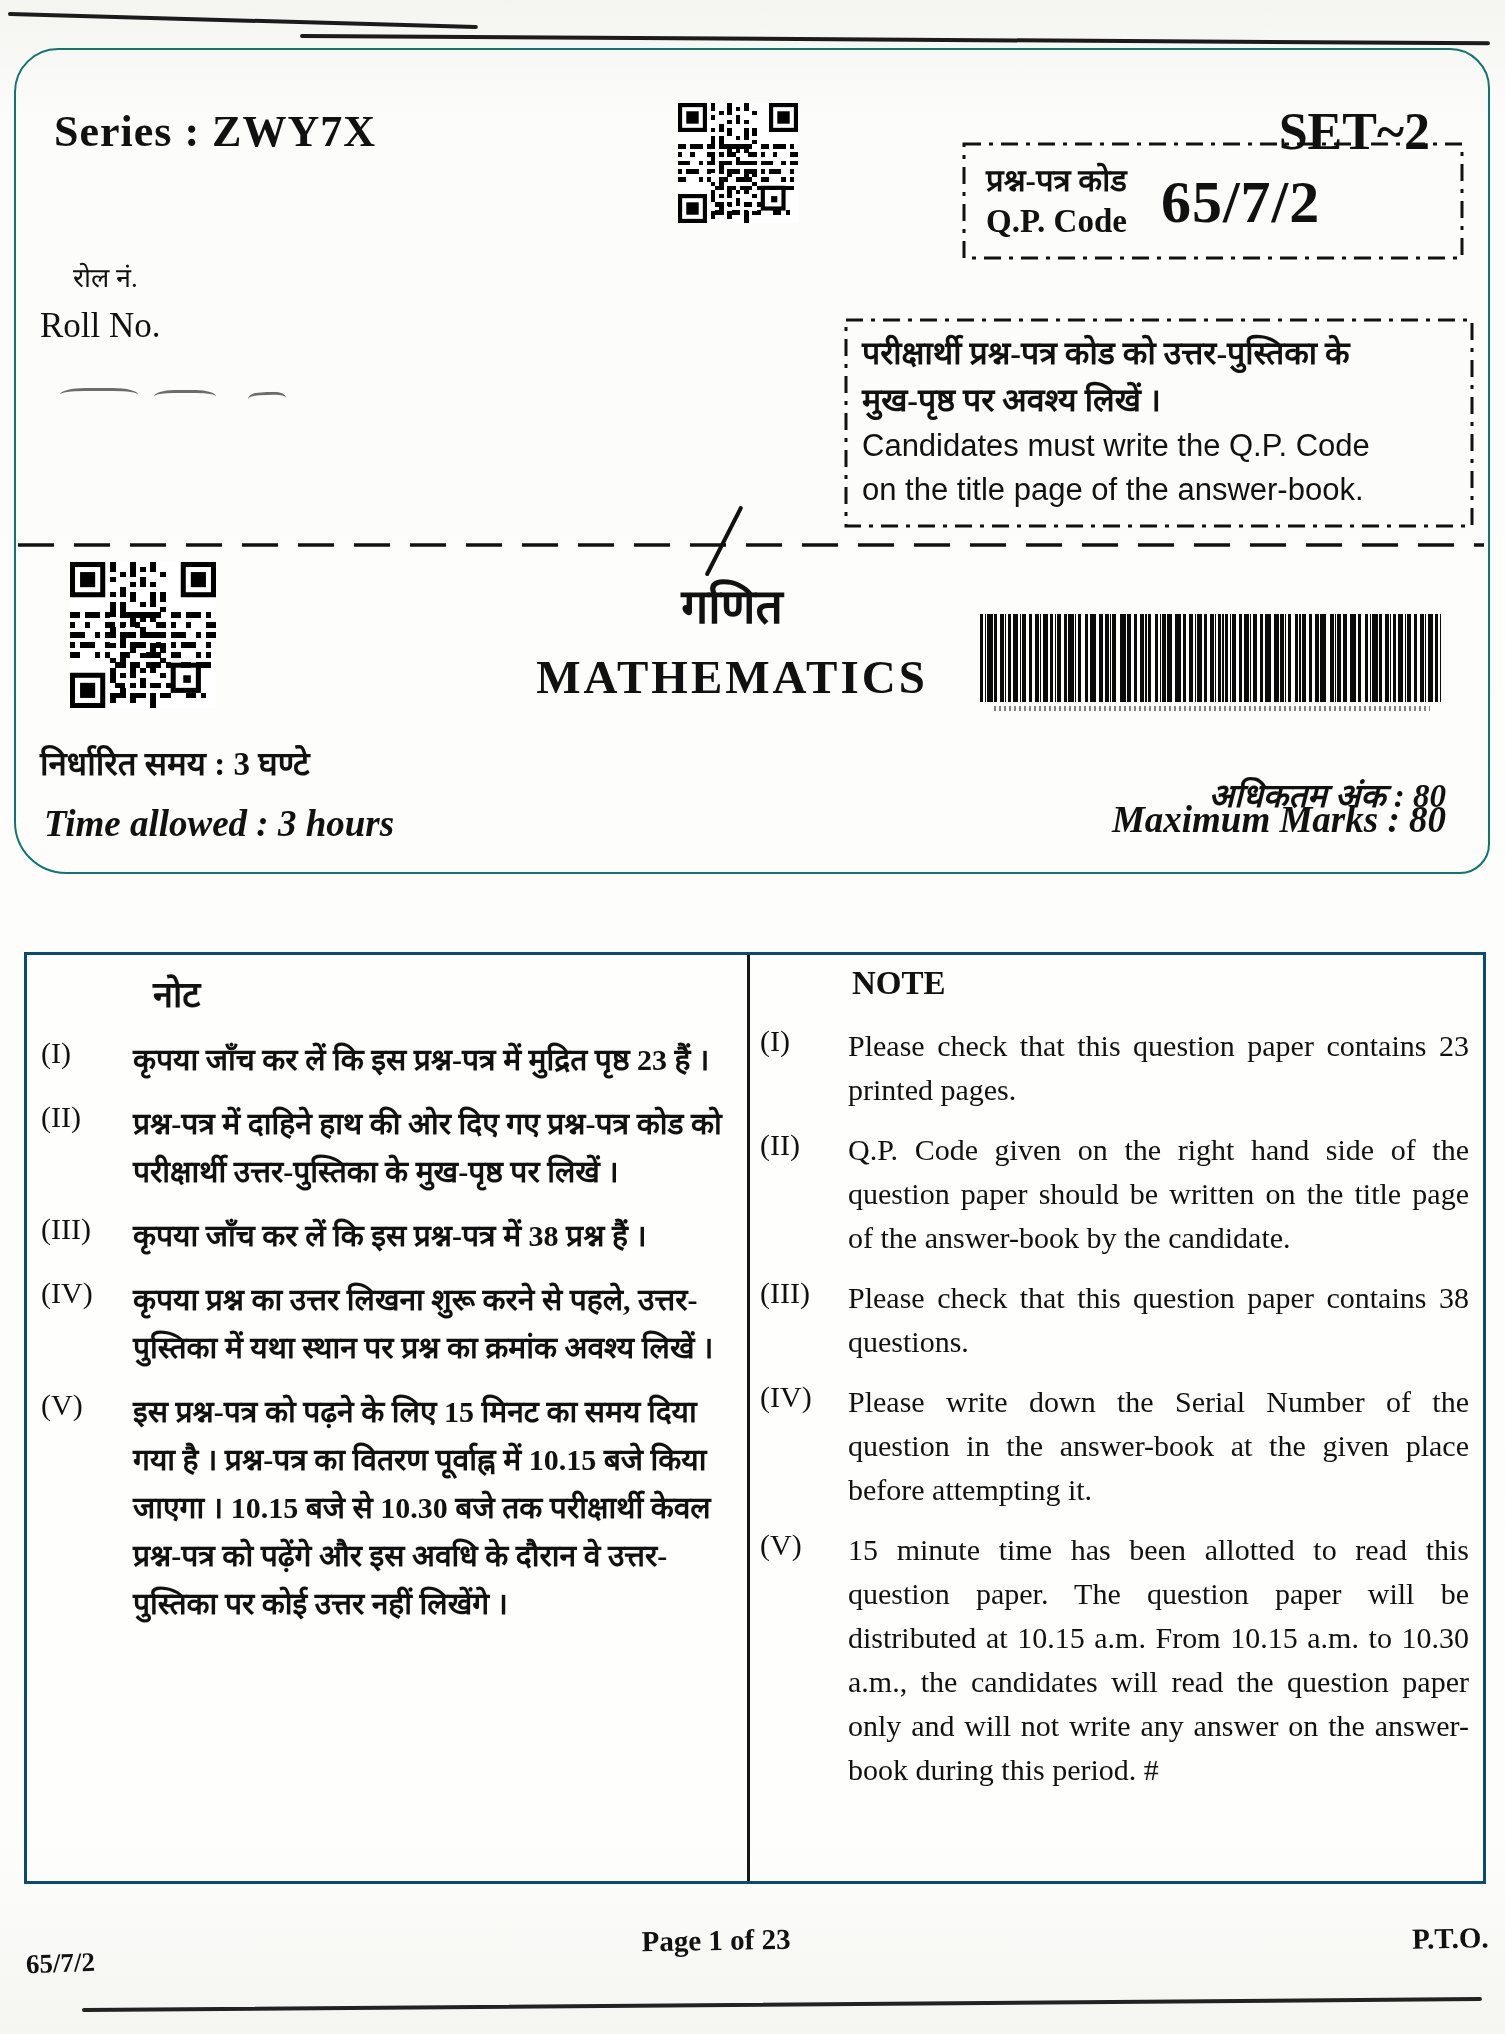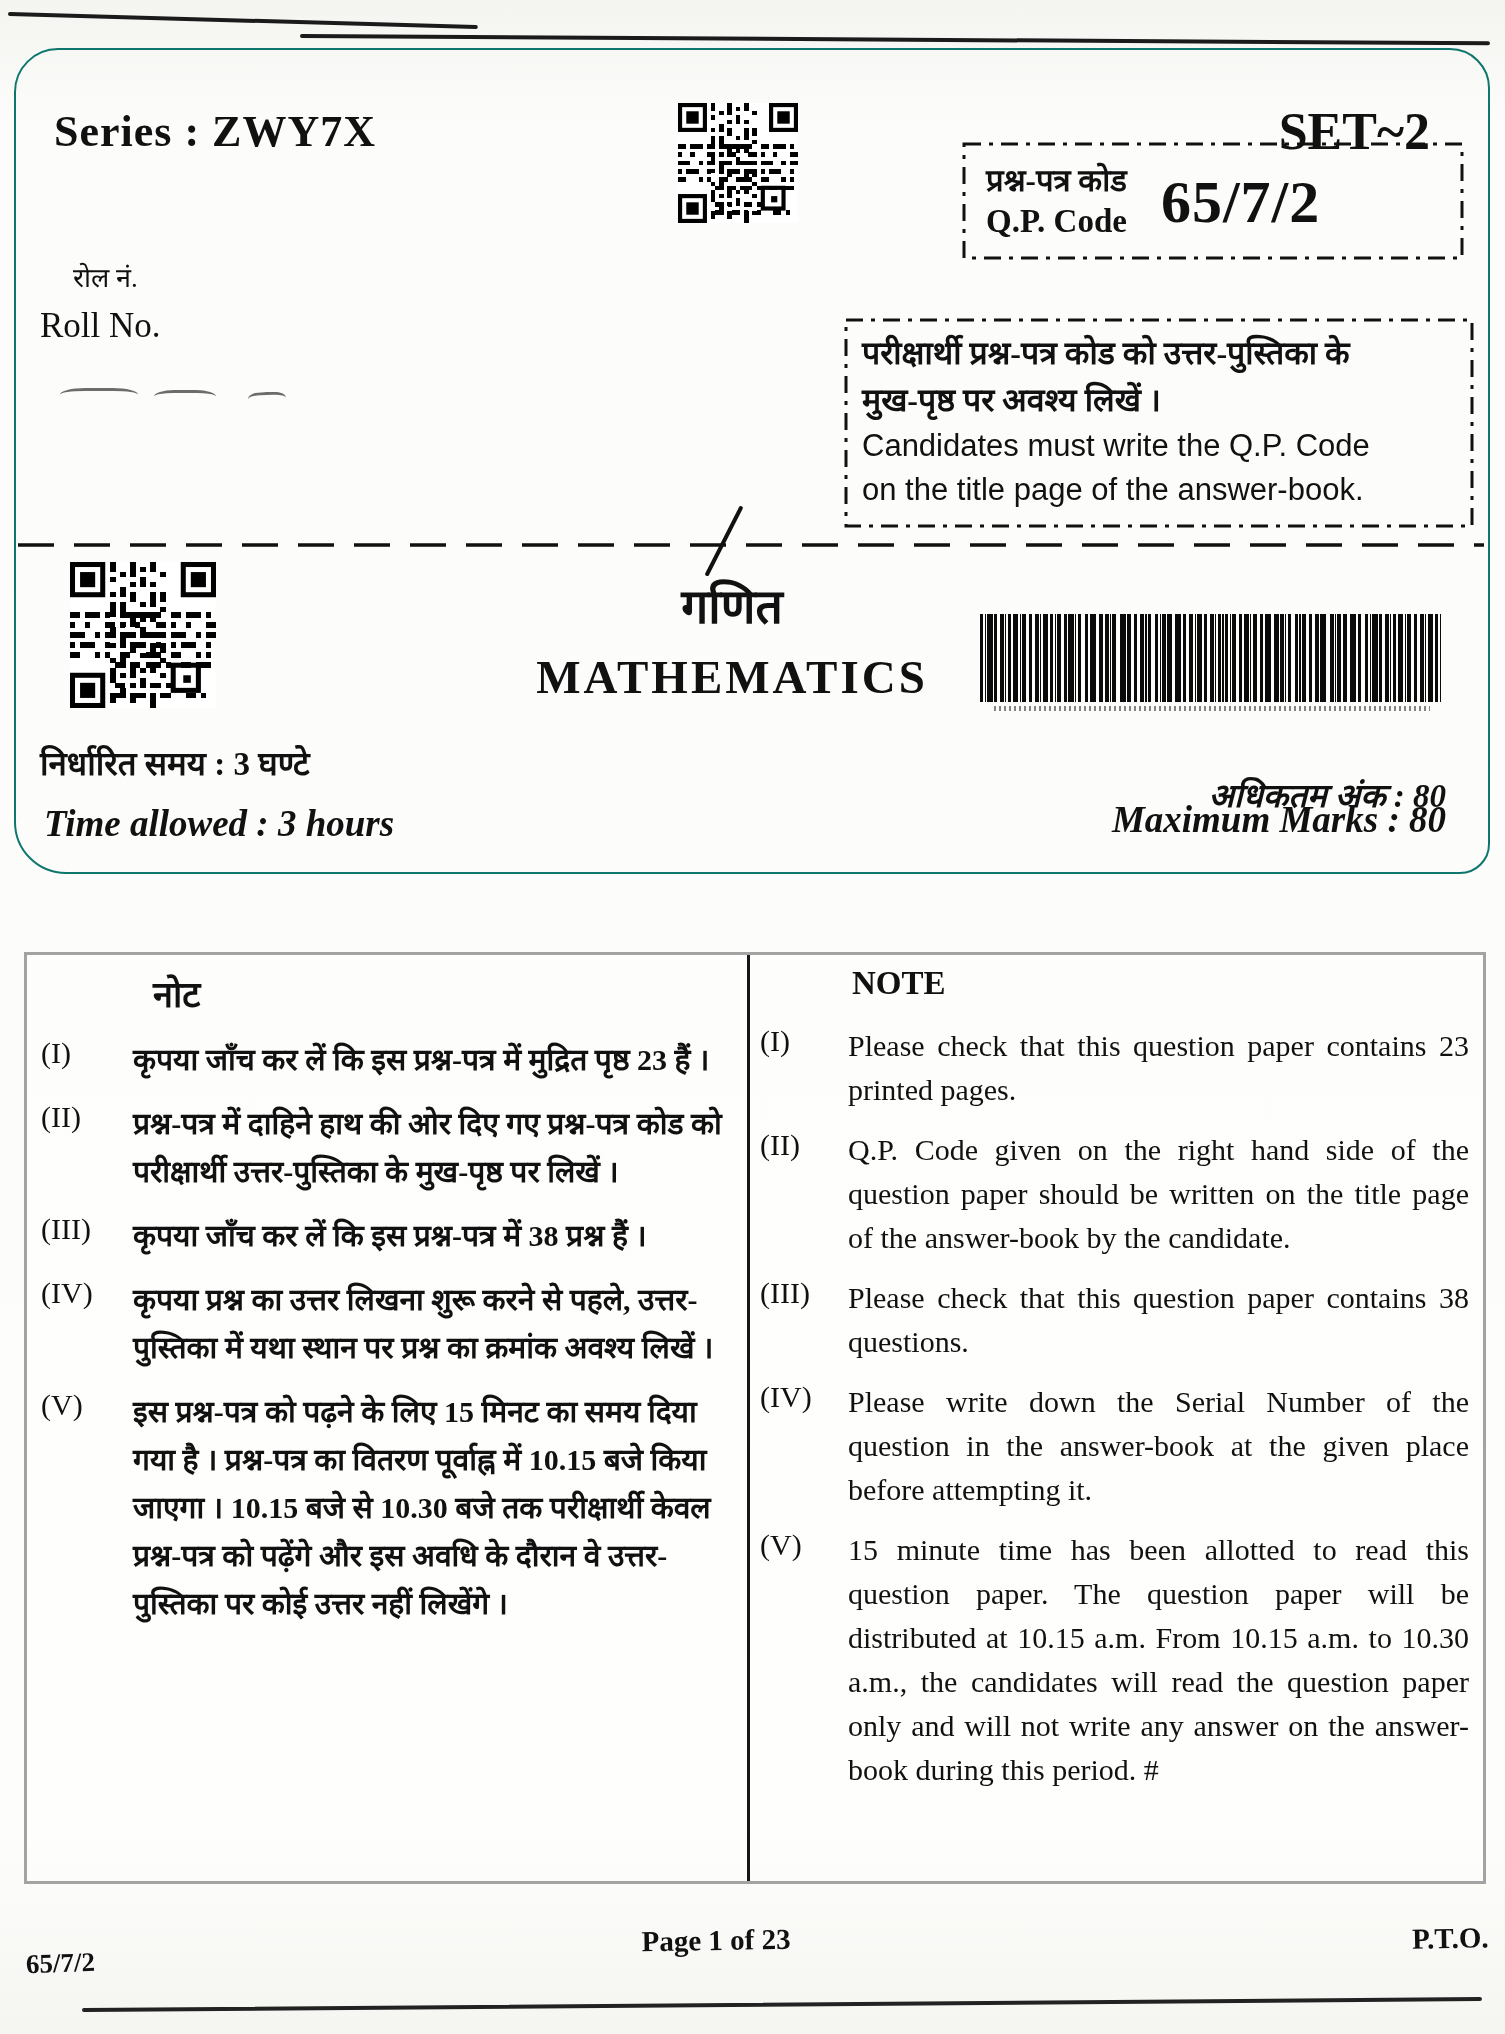--- a/index.html
+++ b/index.html
@@ -39,21 +39,21 @@
   .roll-arc{position:absolute;border-top:3px solid #3c3c3c;border-radius:50%/10px;opacity:.75;height:10px;}
 
   #cand-box{left:842px;top:316px;width:630px;height:210px;}
   #cand-box .inner{position:absolute;left:18px;top:12px;right:14px;}
   .cand-hi{font-size:32px;font-weight:bold;line-height:47px;}
   .cand-en{font-family:"Liberation Sans","DejaVu Sans",sans-serif;font-size:31px;line-height:44px;}
 
   .center-band{position:absolute;left:0;width:1432px;text-align:center;}
 
   
-  #note-box{left:24px;top:952px;width:1456px;height:926px;border:3px solid #a3a3a3;background:rgba(255,255,255,.35);}
+  #note-box{left:24px;top:952px;width:1456px;height:926px;border:3px solid #0c4a6e;background:rgba(255,255,255,.35);}
   #note-divider{position:absolute;left:720px;top:0;bottom:0;width:3px;background:#161616;}
   .note-col{position:absolute;top:0;bottom:0;overflow:hidden;}
   #note-col-hi{left:0;width:720px;padding:14px 6px 10px 14px;box-sizing:border-box;}
   #note-col-en{left:723px;right:0;padding:10px 14px 10px 10px;box-sizing:border-box;}
   .note-header-hi{margin-left:112px;font-size:36px;font-weight:bold;margin-bottom:18px;}
   .note-header-en{margin-left:92px;font-size:33px;font-weight:bold;margin-bottom:22px;}
   .note-item{display:flex;margin-bottom:16px;}
   .note-item .num{flex:0 0 92px;font-size:30px;}
   #note-col-en .note-item .num{flex:0 0 88px;}
   .note-item .txt{flex:1;}

